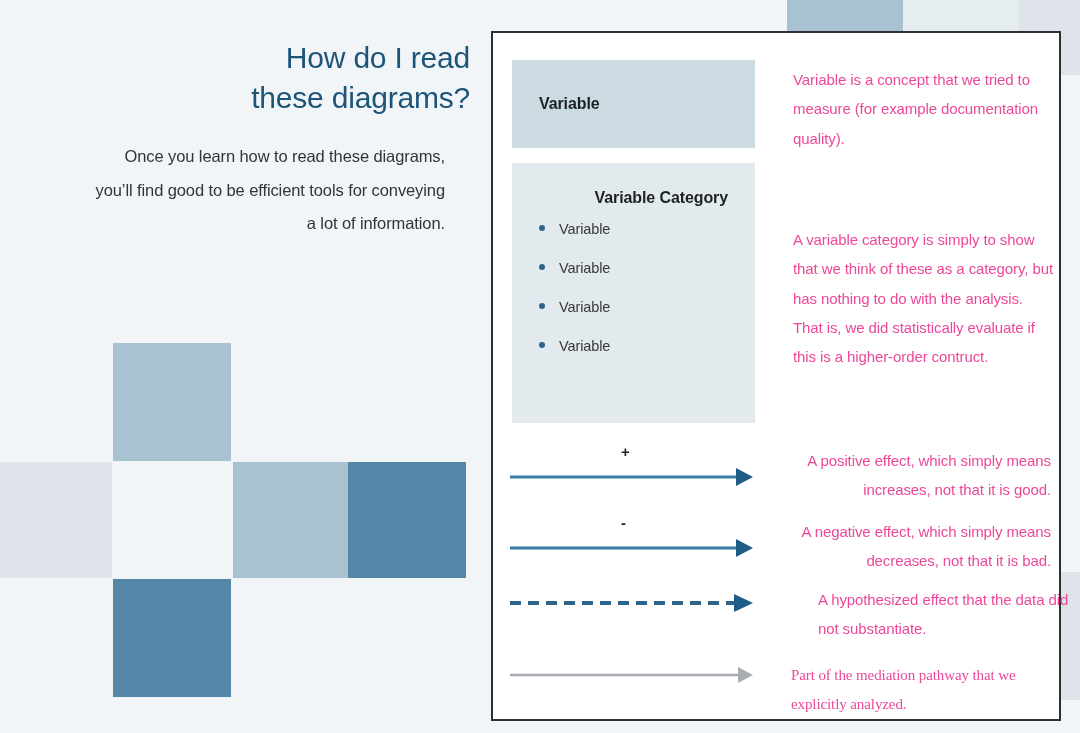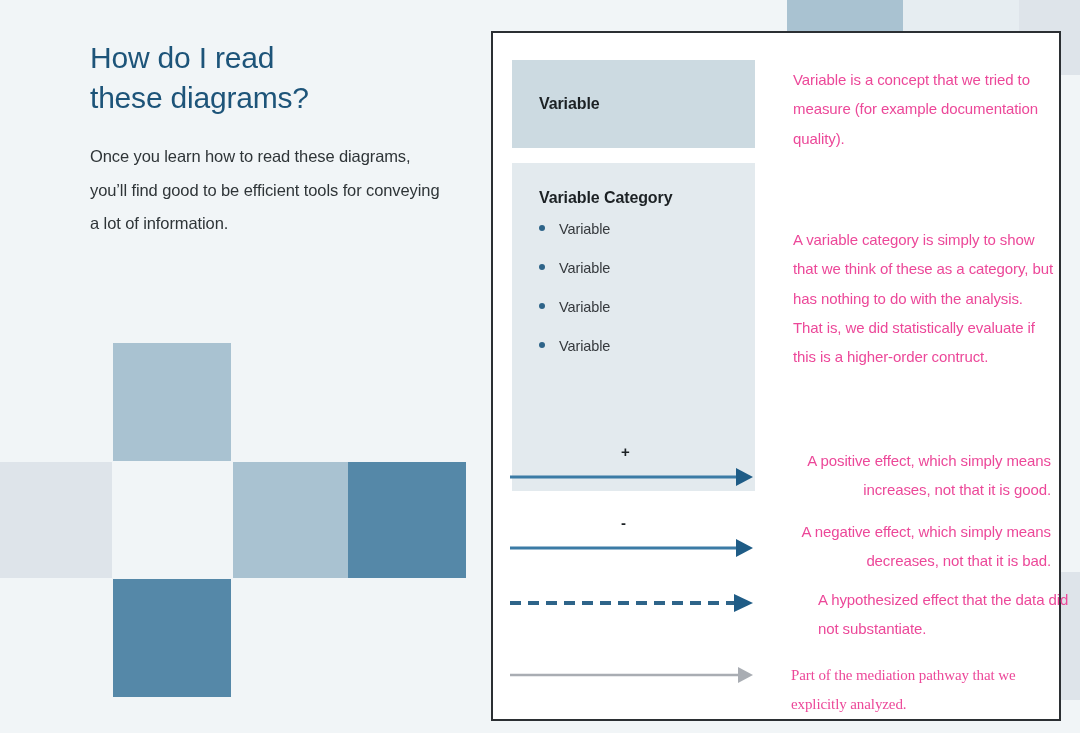--- a/index.html
+++ b/index.html
@@ -27,20 +27,21 @@
   .sq-header-light   { left: 903px; top: -30px;  width: 116px; height: 65px;  background: #e6edf1; }
   .sq-header-right   { left: 1019px;top: -30px;  width: 80px;  height: 105px; background: #dee4ea; }
   .sq-right-lower    { left: 1019px;top: 572px;  width: 80px;  height: 128px; background: #dee4ea; }
 
   
   .left-col {
     position: absolute;
     left: 90px;
     top: 38px;
     width: 380px;
+    text-align: right;
   }
 
   .page-title {
     color: #1d5479;
     font-size: 30px;
     font-weight: 400;
     line-height: 1.33;
     letter-spacing: -0.2px;
   }
 
@@ -62,21 +63,21 @@
     height: 690px;
     background: #ffffff;
     border: 2px solid #2b2f33;
   }
 
   .legend-row {
     position: absolute;
     display: flex;
   }
 
-  .swatch-col { width: 243px; flex: 0 0 243px; }
+  .swatch-col { width: 243px; flex: 0 0 243px; text-align: right; }
   .desc-col   { margin-left: 38px; width: 260px; }
 
   .desc-text {
     color: #ec4899;
     font-size: 15px;
     line-height: 1.95;
     letter-spacing: -0.1px;
   }
 
   
@@ -94,21 +95,21 @@
     font-weight: bold;
     color: #1c2124;
     letter-spacing: -0.1px;
   }
   .row-variable .desc-col { padding-top: 5px; }
 
   
   .row-category { left: 19px; top: 130px; }
   .category-box {
     width: 243px;
-    height: 328px;
+    height: 260px;
     background: #e3eaee;
     padding: 26px 27px 0 27px;
   }
   .category-title {
     font-size: 16px;
     font-weight: bold;
     color: #1c2124;
     margin-bottom: 14px;
     letter-spacing: -0.1px;
   }

